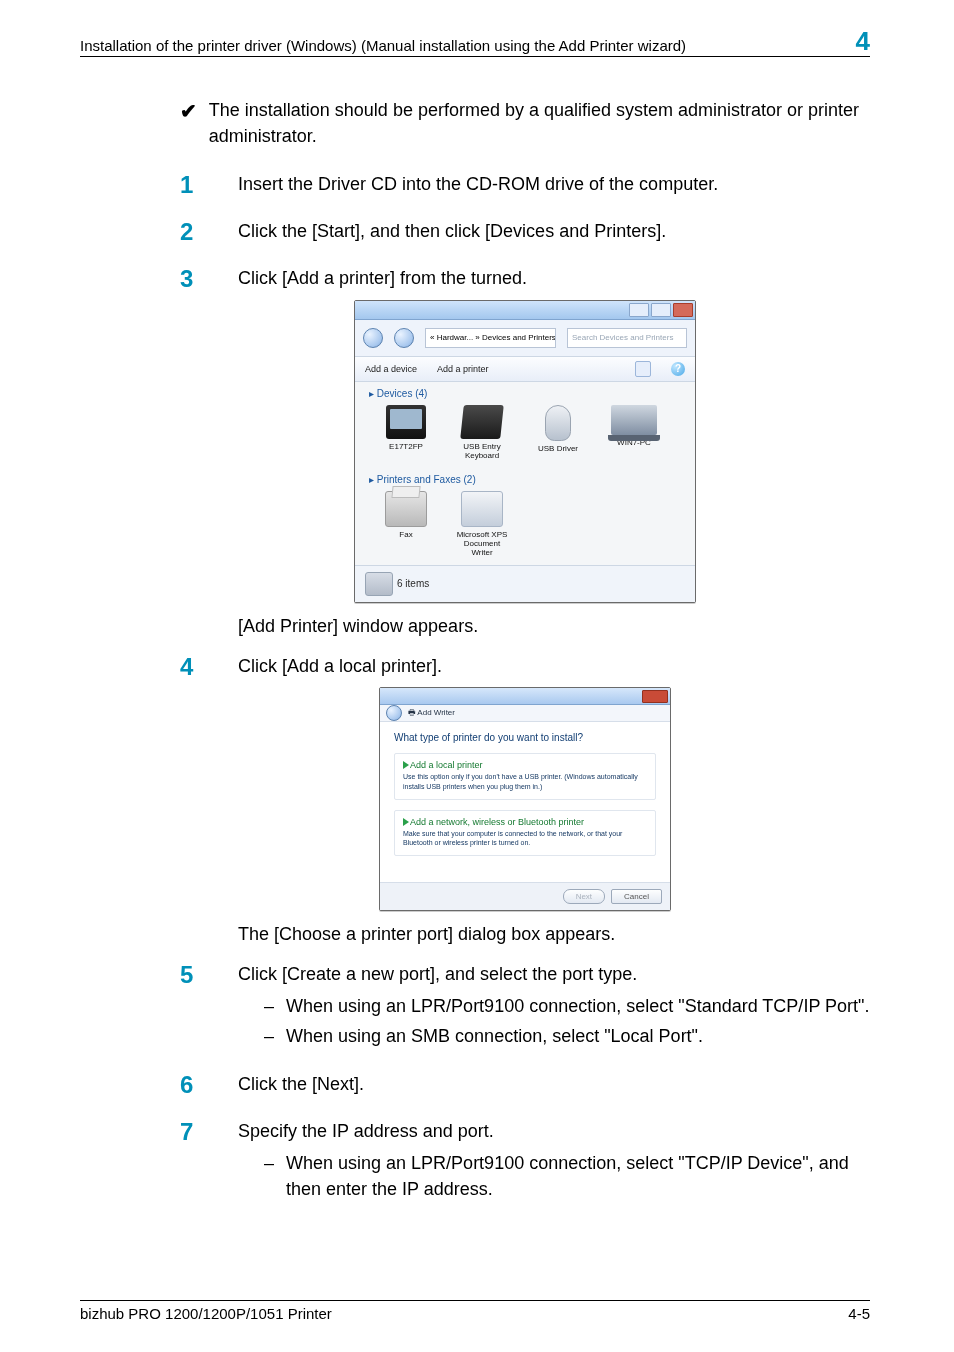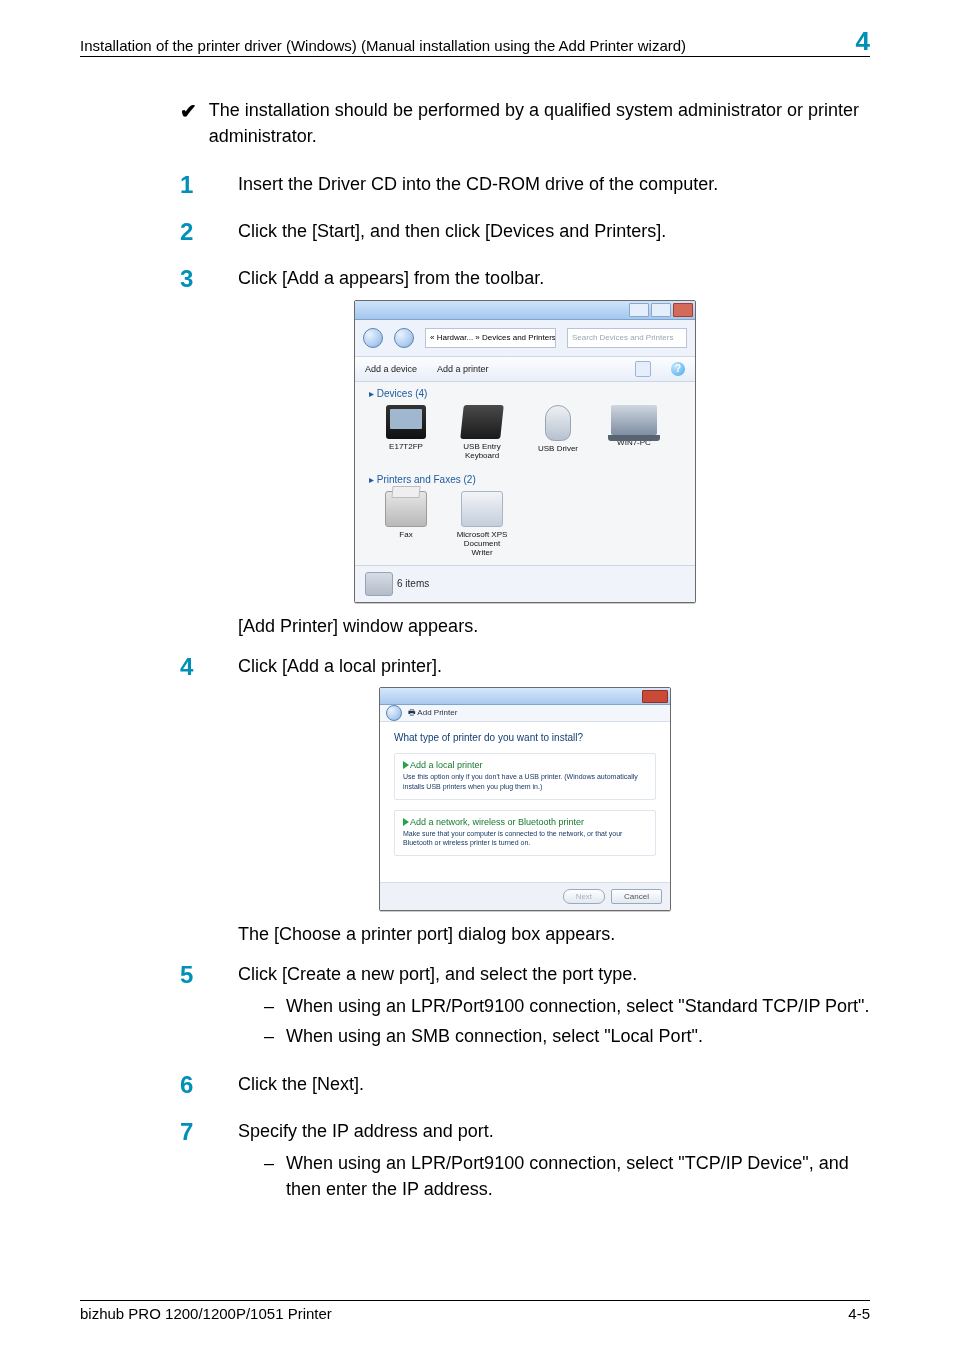--- a/index.html
+++ b/index.html
@@ -361,21 +361,21 @@
       <div class="step-body">Insert the Driver CD into the CD-ROM drive of the computer.</div>
     </div>
 
     <div class="step">
       <div class="step-num">2</div>
       <div class="step-body">Click the [Start], and then click [Devices and Printers].</div>
     </div>
 
     <div class="step" style="margin-bottom:6px;">
       <div class="step-num">3</div>
-      <div class="step-body">Click [Add a appears] from the toolbar.</div>
+      <div class="step-body">Click [Add a printer] from the turned.</div>
     </div>
 
     <div class="shot shot-outer shot1">
       <div class="titlebar">
         <div class="tbbtn"></div>
         <div class="tbbtn"></div>
         <div class="tbbtn close"></div>
       </div>
       <div class="navrow">
         <div class="navback"></div>
@@ -435,21 +435,21 @@
       <div class="step-num">4</div>
       <div class="step-body">Click [Add a local printer].</div>
     </div>
 
     <div class="shot shot-outer shot2">
       <div class="titlebar2">
         <div class="x"></div>
       </div>
       <div class="bc">
         <div class="backarrow"></div>
-        <span class="bclabel">🖶 <span>Add Printer</span></span>
+        <span class="bclabel">🖶 <span>Add Writer</span></span>
       </div>
       <div class="bodyarea">
         <div class="q2">What type of printer do you want to install?</div>
 
         <div class="optcard">
           <div class="opttitle">
             <span class="arrow"></span>
             <span>Add a local printer</span>
           </div>
           <div class="optdesc">Use this option only if you don't have a USB printer. (Windows automatically installs USB printers when you plug them in.)</div>

